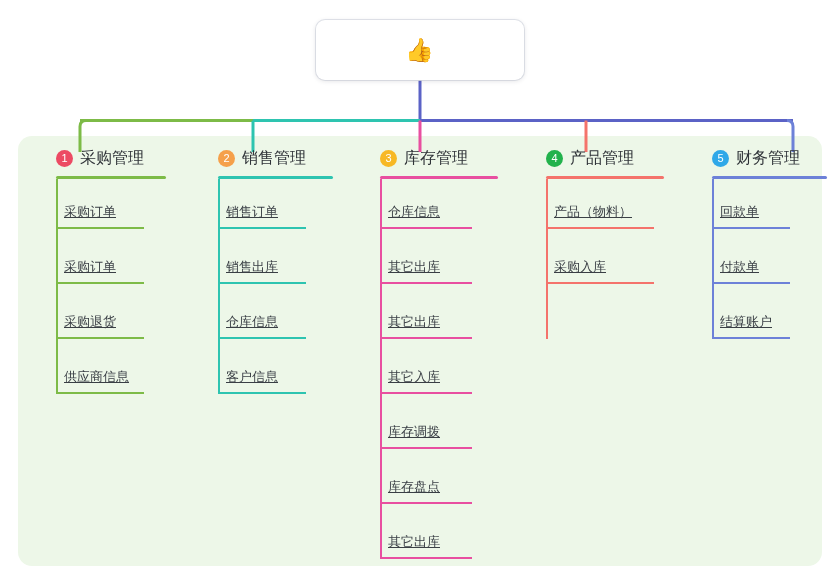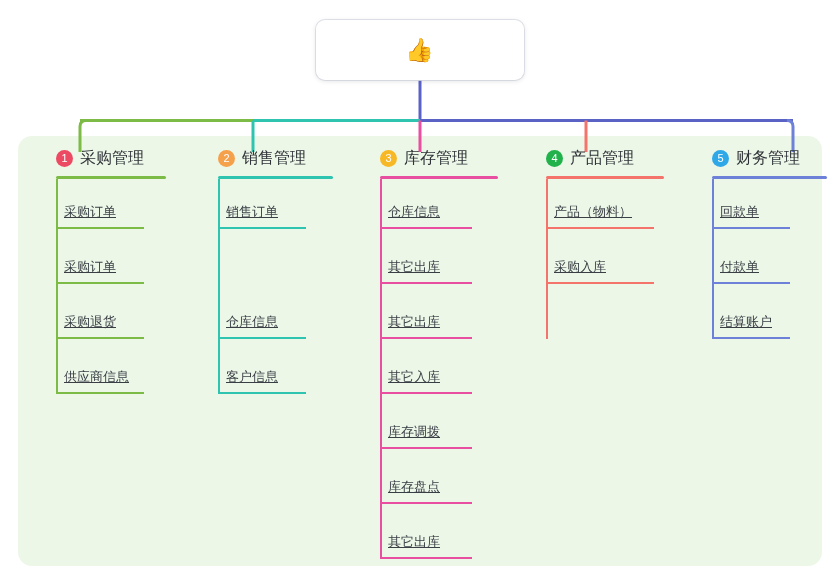--- a/index.html
+++ b/index.html
@@ -183,20 +183,24 @@
           <span class="badge" style="background: rgb(245, 160, 74);">2</span>
           <span class="head-label">销售管理</span>
         </div>
         <div class="head-rule" style="width: 115px; background: rgb(46, 196, 176); margin-left: 20px;"></div>
         <div style="position: relative; height: 220px;">
           <div class="spine" style="background: rgb(46, 196, 176); height: 215px;"></div>
           <div class="leaf" style="position: absolute; left: 0px; top: 0px; width: 118px;">
             <div class="leaf-label">销售订单</div>
             <div class="leaf-rule" style="width: 88px; background: rgb(46, 196, 176);"></div>
           </div>
+          <div class="leaf" style="position: absolute; left: 0px; top: 55px; width: 118px;">
+            <div class="leaf-label">销售出库</div>
+            <div class="leaf-rule" style="width: 88px; background: rgb(46, 196, 176);"></div>
+          </div>
           <div class="leaf" style="position: absolute; left: 0px; top: 110px; width: 118px;">
             <div class="leaf-label">仓库信息</div>
             <div class="leaf-rule" style="width: 88px; background: rgb(46, 196, 176);"></div>
           </div>
           <div class="leaf" style="position: absolute; left: 0px; top: 165px; width: 118px;">
             <div class="leaf-label">客户信息</div>
             <div class="leaf-rule" style="width: 88px; background: rgb(46, 196, 176);"></div>
           </div>
         </div>
       </div>

